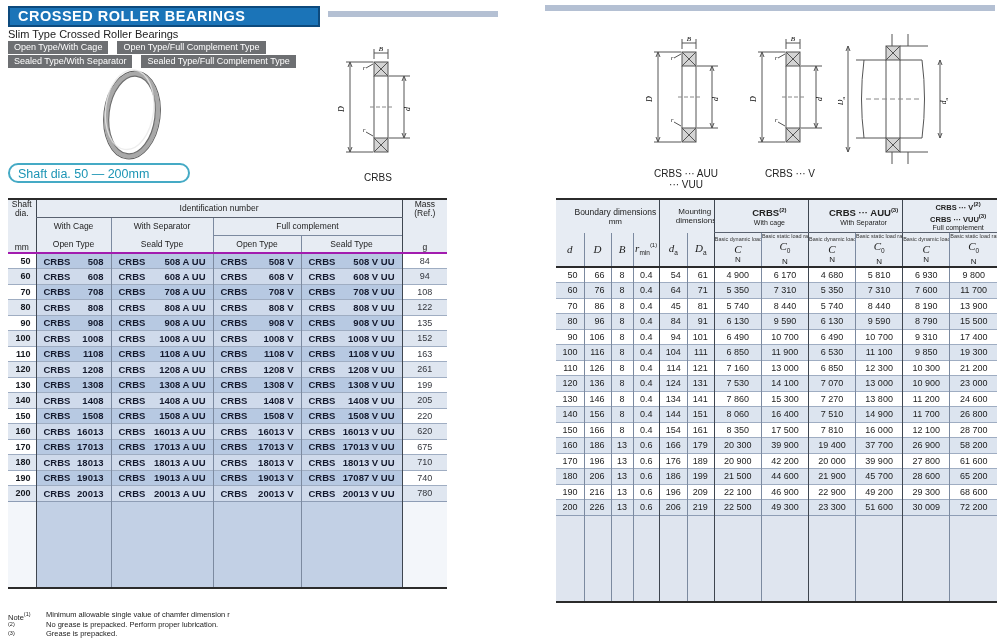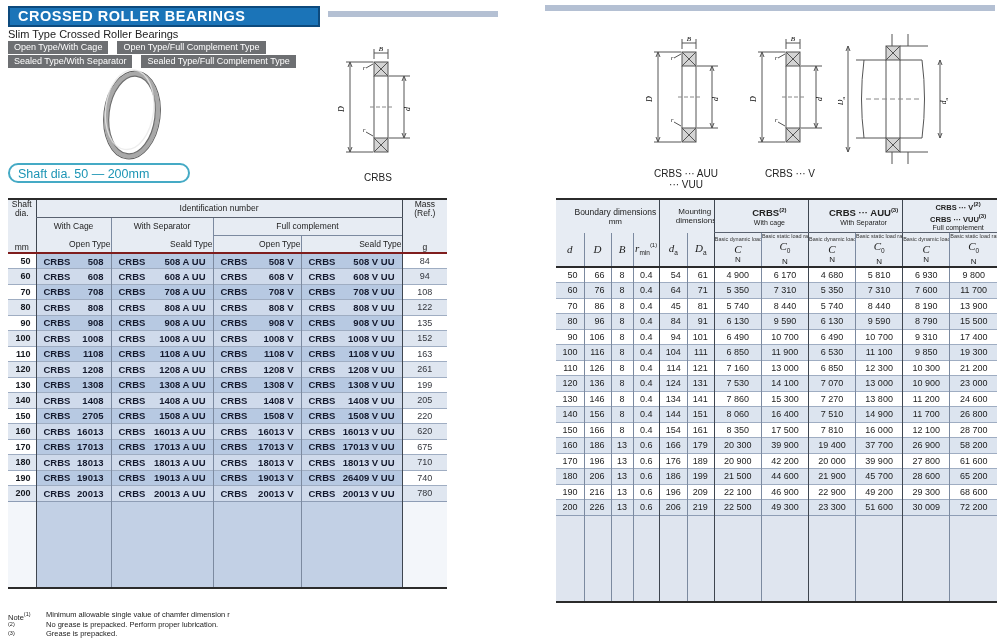--- a/index.html
+++ b/index.html
@@ -41,36 +41,36 @@
   .sub{font-size:6.5px;vertical-align:sub;font-style:normal;}
 
   
   #id-table{left:8px;top:198px;width:439px;}
   #id-table thead th{height:18px;}
   #id-table .th-span{height:54px;}
   .shaft-wrap{height:100%;display:flex;flex-direction:column;justify-content:space-between;
               align-items:center;padding:2px 0 3px 0;font-size:8.5px;line-height:9px;}
   .th-idnum{border-bottom:1px solid #5a6270;}
   #id-table .lv2{height:18px;}
-  #id-table .lv3{height:18px;text-align:right;}
+  #id-table .lv3{height:18px;}
   #id-table .fc{border-bottom:1px solid #7c8aa0;}
   .shaft{text-align:right;padding-right:5px;font-weight:bold;color:#15181f;}
   .mass{text-align:center;color:#33363d;}
   .ow{background:#ffffff;} .os{background:#dfe6f0;}
   .bd{background:#b7c9e2;} .bl{background:#cfdaeb;}
   .idc{font-weight:bold;font-size:9.5px;color:#141a2e;}
   .idw{display:flex;justify-content:space-between;padding:0 7px;}
   tr.ext td{height:87px;border-top:1px solid #8e9db5;}
   .extw{background:#f3f6fa;} .extb{background:#c2d0e5;} .exts{background:#dfe5ef;}
 
   
   #dim-table{left:556px;top:198px;width:441px;}
   #dim-table .r1 th{height:26px;vertical-align:middle;padding-left:16px;}
   #dim-table .r2 th{height:29px;vertical-align:middle;border-bottom:2px solid #2b2b2b;}
-  #id-table thead tr:last-child th, #id-table .th-span{border-bottom:2px solid #7f1d1d;}
+  #id-table thead tr:last-child th, #id-table .th-span{border-bottom:2px solid #a21caf;}
   .b-title{font-size:8.5px;line-height:10px;}
   .b-unit{font-size:8px;line-height:9px;}
   .g-title{font-size:9.5px;font-weight:bold;line-height:10px;}
   .g-title.two{font-size:7.5px;line-height:8px;}
   .g-sub{font-size:7px;line-height:9px;}
   .ldg{border-bottom:1px solid #5a6270;}
   .lt{font-size:11px;}
   .lt i,.cc i{font-family:"Liberation Serif",serif;font-style:italic;font-weight:normal;}
   .tiny{font-size:5.5px;white-space:nowrap;overflow:hidden;color:#333;line-height:7px;}
   .cc{font-size:11px;line-height:12px;}
@@ -589,21 +589,21 @@
               <span class="idq" data-interactable="false">1408 V UU</span>
             </div>
           </td>
           <td class="mass vd os" data-interactable="false">205</td>
         </tr>
         <tr data-interactable="false">
           <td class="shaft ow" data-interactable="false">150</td>
           <td class="idc bd vd" data-interactable="false">
             <div class="idw" data-interactable="false">
               <span class="idp" data-interactable="false">CRBS</span>
-              <span class="idq" data-interactable="false">2705</span>
+              <span class="idq" data-interactable="false">1508</span>
             </div>
           </td>
           <td class="idc bd vl" data-interactable="false">
             <div class="idw" data-interactable="false">
               <span class="idp" data-interactable="false">CRBS</span>
               <span class="idq" data-interactable="false">1508 A UU</span>
             </div>
           </td>
           <td class="idc bd vl" data-interactable="false">
             <div class="idw" data-interactable="false">
@@ -719,21 +719,21 @@
           </td>
           <td class="idc bd vl" data-interactable="false">
             <div class="idw" data-interactable="false">
               <span class="idp" data-interactable="false">CRBS</span>
               <span class="idq" data-interactable="false">19013 V</span>
             </div>
           </td>
           <td class="idc bd vl" data-interactable="false">
             <div class="idw" data-interactable="false">
               <span class="idp" data-interactable="false">CRBS</span>
-              <span class="idq" data-interactable="false">26409 V UU</span>
+              <span class="idq" data-interactable="false">17087 V UU</span>
             </div>
           </td>
           <td class="mass vd ow" data-interactable="false">740</td>
         </tr>
         <tr data-interactable="false">
           <td class="shaft os" data-interactable="false">200</td>
           <td class="idc bl vd" data-interactable="false">
             <div class="idw" data-interactable="false">
               <span class="idp" data-interactable="false">CRBS</span>
               <span class="idq" data-interactable="false">20013</span>

